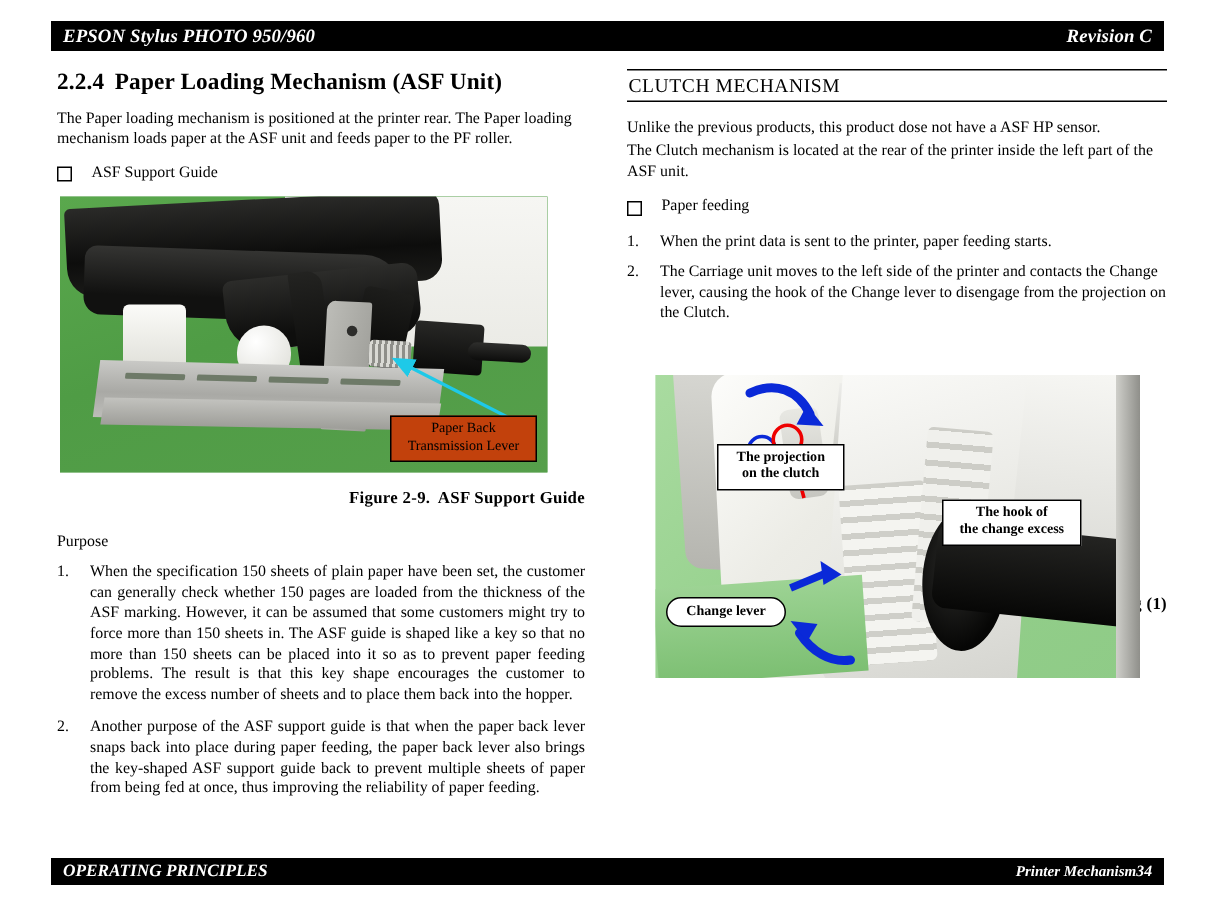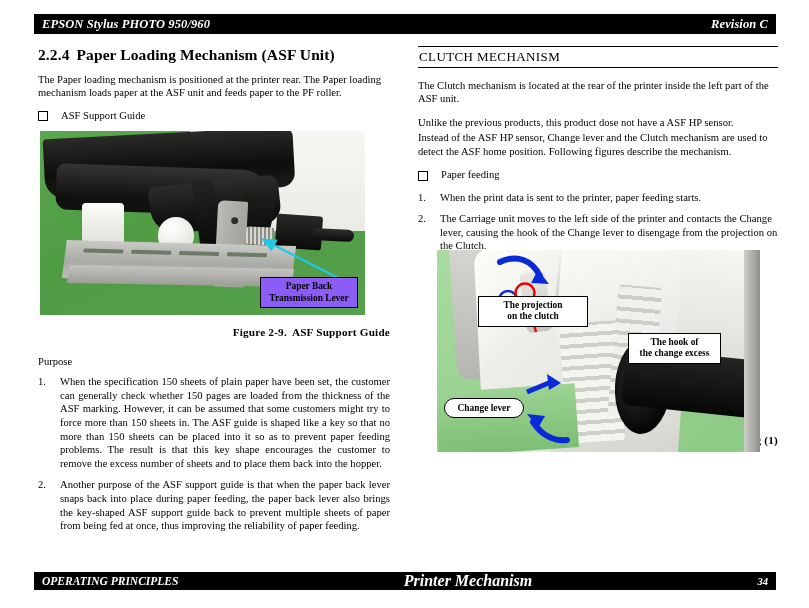--- a/index.html
+++ b/index.html
@@ -48,21 +48,21 @@
     color: #ffffff;
     font-style: italic;
     font-weight: bold;
     font-size: 11.5px;
     display: flex;
     align-items: center;
     padding: 0 8px;
     box-sizing: border-box;
   }
   #footer-bar .f-left { flex: 0 0 auto; }
-  #footer-bar .f-center { flex: 1 1 auto; text-align: center; font-size: 16px; }
+  #footer-bar .f-center { flex: 1 1 auto; text-align: right; font-size: 10px; }
   #footer-bar .f-right { flex: 0 0 auto; font-size: 10.5px;}
 
   
   #col-left {
     position: absolute;
     left: 38px;
     top: 46px;
     width: 352px;
     height: 510px;
   }
@@ -303,23 +303,23 @@
     border-radius: 2px 10px 2px 2px;
   }
 
   
   #callout1 {
     position: absolute;
     left: 260px;
     top: 277px;
     width: 98px;
     border: 1.6px solid #000;
-    background: #8b5cf6;
+    background: #c2410c;
     font-size: 9.4px;
-    font-weight: bold;
+    font-weight: normal;
     line-height: 11.5px;
     text-align: center;
     padding: 3px 3px;
     box-sizing: border-box;
     z-index: 6;
   }
   #arrow1-svg {
     position: absolute;
     left: 240px;
     top: 230px;
@@ -436,21 +436,21 @@
     background: #ffffff;
     font-size: 9.4px;
     font-weight: bold;
     line-height: 11.4px;
     text-align: center;
     padding: 3px 4px;
     box-sizing: border-box;
     z-index: 7;
   }
   #callout-projection {
-    left: 478px; top: 296px; width: 110px;
+    left: 478px; top: 296px; width: 85px;
   }
   #callout-hook {
     left: 628px; top: 333px; width: 93px;
   }
   #callout-changelever {
     left: 444px; top: 398px; width: 80px;
     line-height: 12px;
     border-radius: 10px;
   }
   #photo2-annot {
@@ -540,24 +540,23 @@
 </svg>
 
 <div id="callout1">Paper Back Transmission Lever</div>
 
 <div id="col-right">
 
   <div class="clutch-head-wrap">
     <div class="clutch-head">CLUTCH MECHANISM</div>
   </div>
 
+  <p class="r-par tight">Unlike the previous products, this product dose not have a ASF HP sensor.</p>
+
   <p class="r-par">The Clutch mechanism is located at the rear of the printer inside the left part of the ASF unit.</p>
-
-  <p class="r-par tight">Unlike the previous products, this product dose not have a ASF HP sensor.</p>
-  <p class="r-par">Instead of the ASF HP sensor, Change lever and the Clutch mechanism are used to detect the ASF home position. Following figures describe the mechanism.</p>
 
   <div class="bullet-row">
     <span class="bullet-sq"></span>
     <span>Paper feeding</span>
   </div>
 
   <div style="height:6px"></div>
 
   <div class="r-num-item">
     <span class="n">1.</span>

